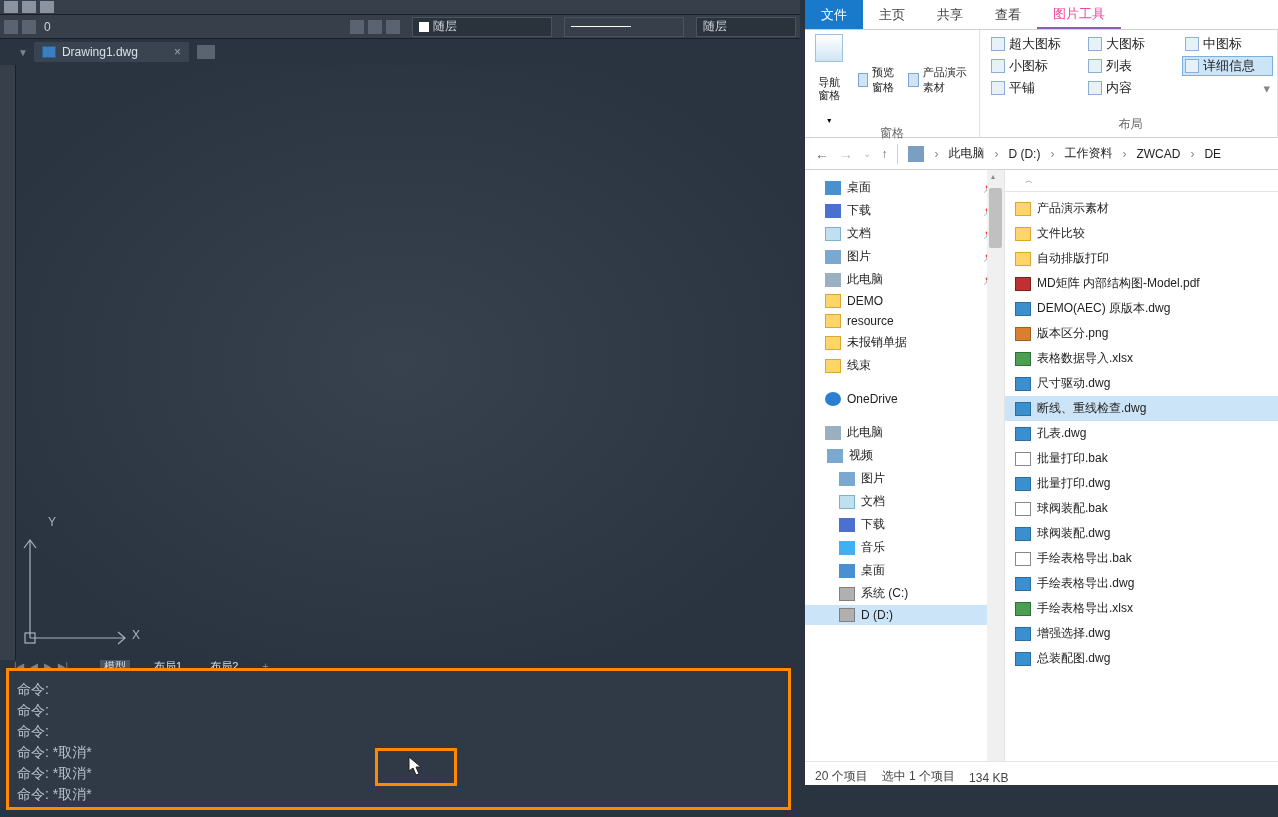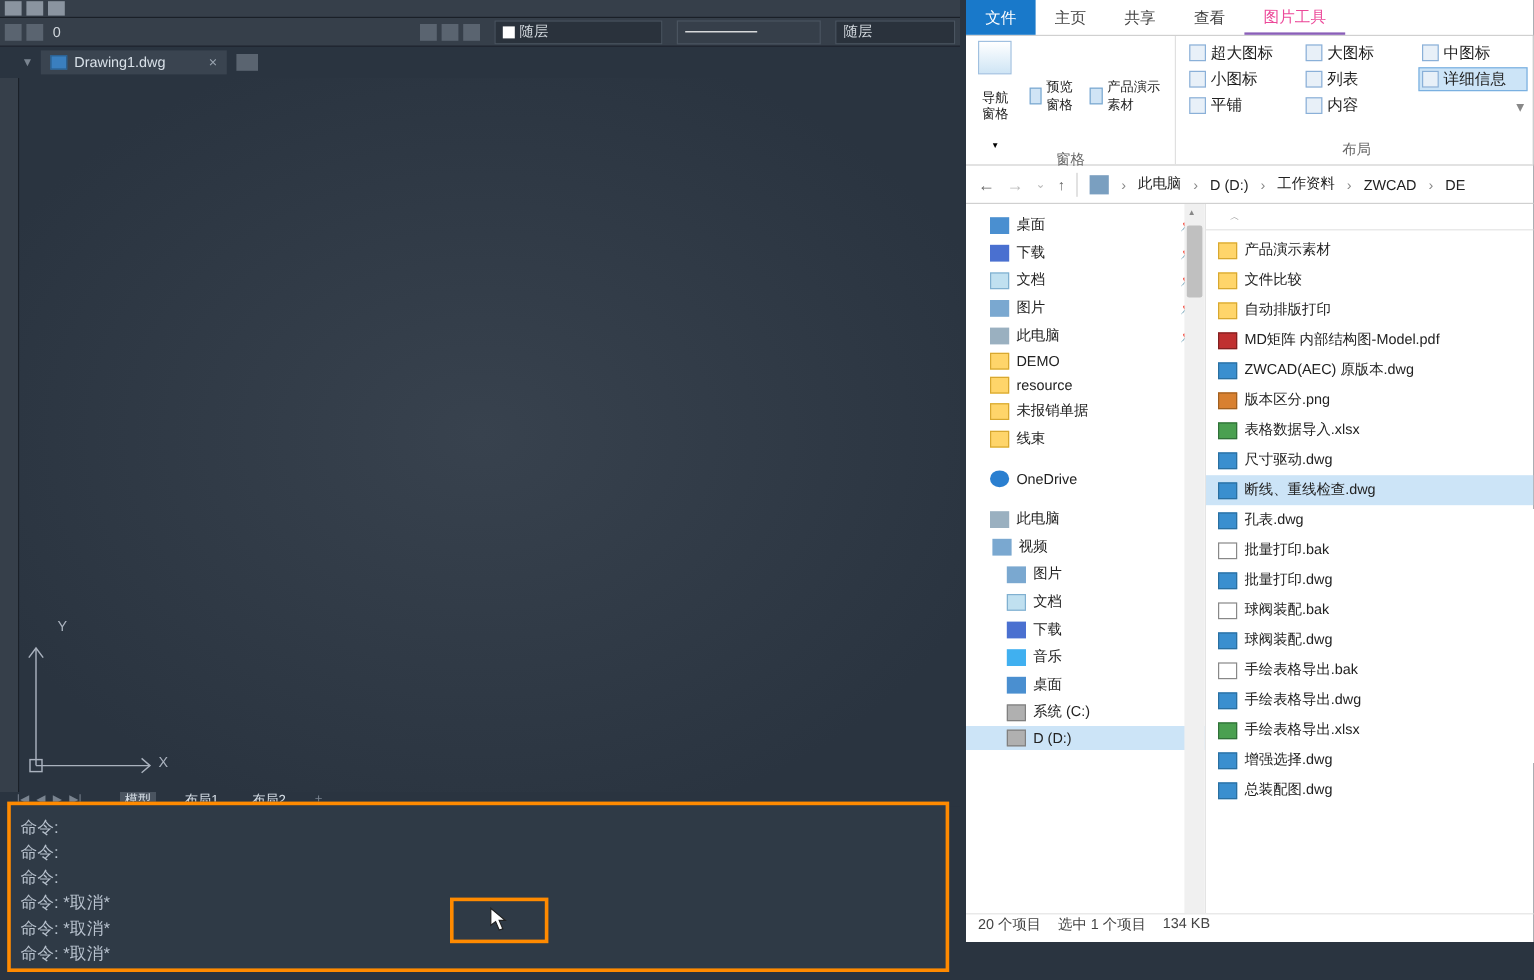--- a/index.html
+++ b/index.html
@@ -82,21 +82,21 @@
 .exp-files { flex: 1; display: flex; flex-direction: column; }
 .files-header { height: 22px; border-bottom: 1px solid #e4e4e4; display: flex; align-items: center; font-size: 12px; color: #444; }
 .files-header .col-name { padding-left: 20px; flex: 1; display: flex; align-items: center; gap: 120px; }
 .files-header .chev-up { font-size: 8px; color: #888; }
 .files-list { flex: 1; overflow-y: auto; padding: 4px 0; }
 .file-row { display: flex; align-items: center; gap: 6px; padding: 2px 6px 2px 10px; font-size: 12px; color: #222; cursor: pointer; height: 25px; }
 .file-row .fi-icon { width: 16px; height: 14px; flex-shrink: 0; }
 .file-row.selected { background: #cce4f7; }
 .file-row .fname { white-space: nowrap; overflow: hidden; text-overflow: clip; }
 
-.exp-status { height: 24px; border-top: 1px solid #e4e4e4; display: flex; align-items: flex-start; padding: 0 10px; gap: 14px; font-size: 12px; color: #444; }
+.exp-status { height: 24px; border-top: 1px solid #e4e4e4; display: flex; align-items: flex-end; padding: 0 10px; gap: 14px; font-size: 12px; color: #444; }
 
 
 .ic-folder { background: #ffd56a; border: 1px solid #d8a830; }
 .ic-dwg { background: #3a8fcf; border: 1px solid #2a6fa0; }
 .ic-pdf { background: #c03030; border: 1px solid #802020; }
 .ic-png { background: #d88030; border: 1px solid #a05f20; }
 .ic-xlsx { background: #4aa050; border: 1px solid #307038; }
 .ic-bak { background: #fff; border: 1px solid #888; }
 .ic-desktop { background: #4a8fd0; }
 .ic-download { background: #4a70d0; }
@@ -397,21 +397,21 @@
           <div class="file-row">
             <span class="fi-icon ic-folder"></span>
             <span class="fname">自动排版打印</span>
           </div>
           <div class="file-row">
             <span class="fi-icon ic-pdf"></span>
             <span class="fname">MD矩阵 内部结构图-Model.pdf</span>
           </div>
           <div class="file-row">
             <span class="fi-icon ic-dwg"></span>
-            <span class="fname">ZWCAD(AEC) 原版本.dwg</span>
+            <span class="fname">DEMO(AEC) 原版本.dwg</span>
           </div>
           <div class="file-row">
             <span class="fi-icon ic-png"></span>
             <span class="fname">版本区分.png</span>
           </div>
           <div class="file-row">
             <span class="fi-icon ic-xlsx"></span>
             <span class="fname">表格数据导入.xlsx</span>
           </div>
           <div class="file-row">

